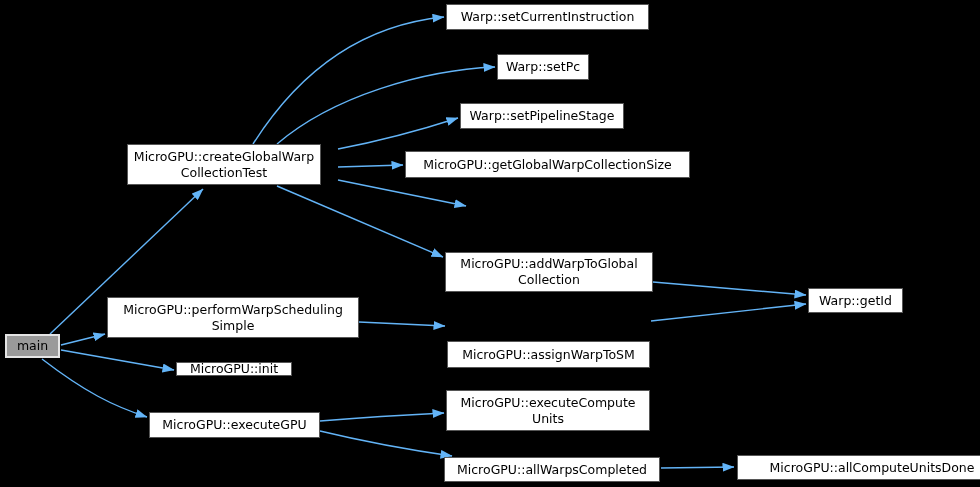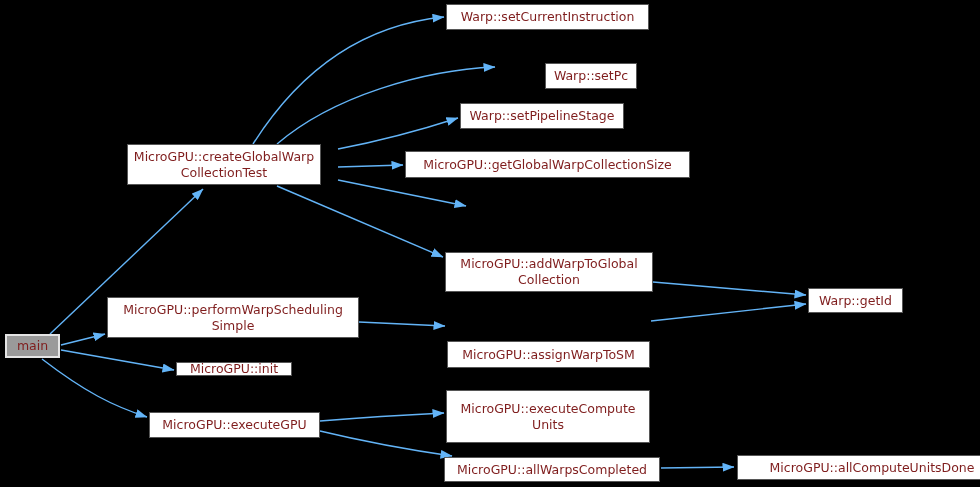--- a/index.html
+++ b/index.html
@@ -9,21 +9,21 @@
     background:#000;
     font-family:"DejaVu Sans","Liberation Sans",sans-serif;
     overflow:hidden;
   }
   svg.edges{position:absolute;left:0;top:0;width:980px;height:487px;}
   .node{
     position:absolute;
     box-sizing:border-box;
     background:#ffffff;
     border:1.5px solid #565656;
-    color:#7f1d1d;
+    color:#000000;
     font-size:12.5px;
     line-height:16px;
     display:flex;
     align-items:center;
     justify-content:center;
     text-align:center;
     white-space:pre-line;
     padding:1px 5px;
     cursor:pointer;
   }
@@ -71,34 +71,34 @@
 
   <div class="node" style="left:107px;top:297px;width:252px;height:41px;">MicroGPU::performWarpScheduling
 Simple</div>
 
   <div class="node" style="left:176px;top:362px;width:116px;height:14px;">MicroGPU::init</div>
 
   <div class="node" style="left:149px;top:412px;width:171px;height:26px;">MicroGPU::executeGPU</div>
 
   <div class="node" style="left:446px;top:4px;width:203px;height:26px;">Warp::setCurrentInstruction</div>
 
-  <div class="node" style="left:497px;top:63px;width:92px;height:26px;margin-left:48px;">Warp::setPc</div>
+  <div class="node" style="left:497px;top:54px;width:92px;height:26px;">Warp::setPc</div>
 
   <div class="node" style="left:460px;top:103px;width:164px;height:26px;">Warp::setPipelineStage</div>
 
   <div class="node" style="left:405px;top:151px;width:285px;height:27px;">MicroGPU::getGlobalWarpCollectionSize</div>
 
 
   <div class="node" style="left:445px;top:252px;width:208px;height:40px;">MicroGPU::addWarpToGlobal
 Collection</div>
 
   <div class="node" style="left:447px;top:315px;width:203px;height:27px;margin-top:26px;">MicroGPU::assignWarpToSM</div>
 
   <div class="node" style="left:808px;top:288px;width:95px;height:25px;">Warp::getId</div>
 
-  <div class="node" style="left:446px;top:390px;width:204px;height:53px;">MicroGPU::executeCompute
+  <div class="node" style="left:446px;top:390px;width:204px;height:41px;">MicroGPU::executeCompute
 Units</div>
 
   <div class="node" style="left:444px;top:457px;width:216px;height:25px;">MicroGPU::allWarpsCompleted</div>
 
   <div class="node" style="left:737px;top:455px;width:270px;height:25px;">MicroGPU::allComputeUnitsDone</div>
 
 </div>
 
 </body></html>

